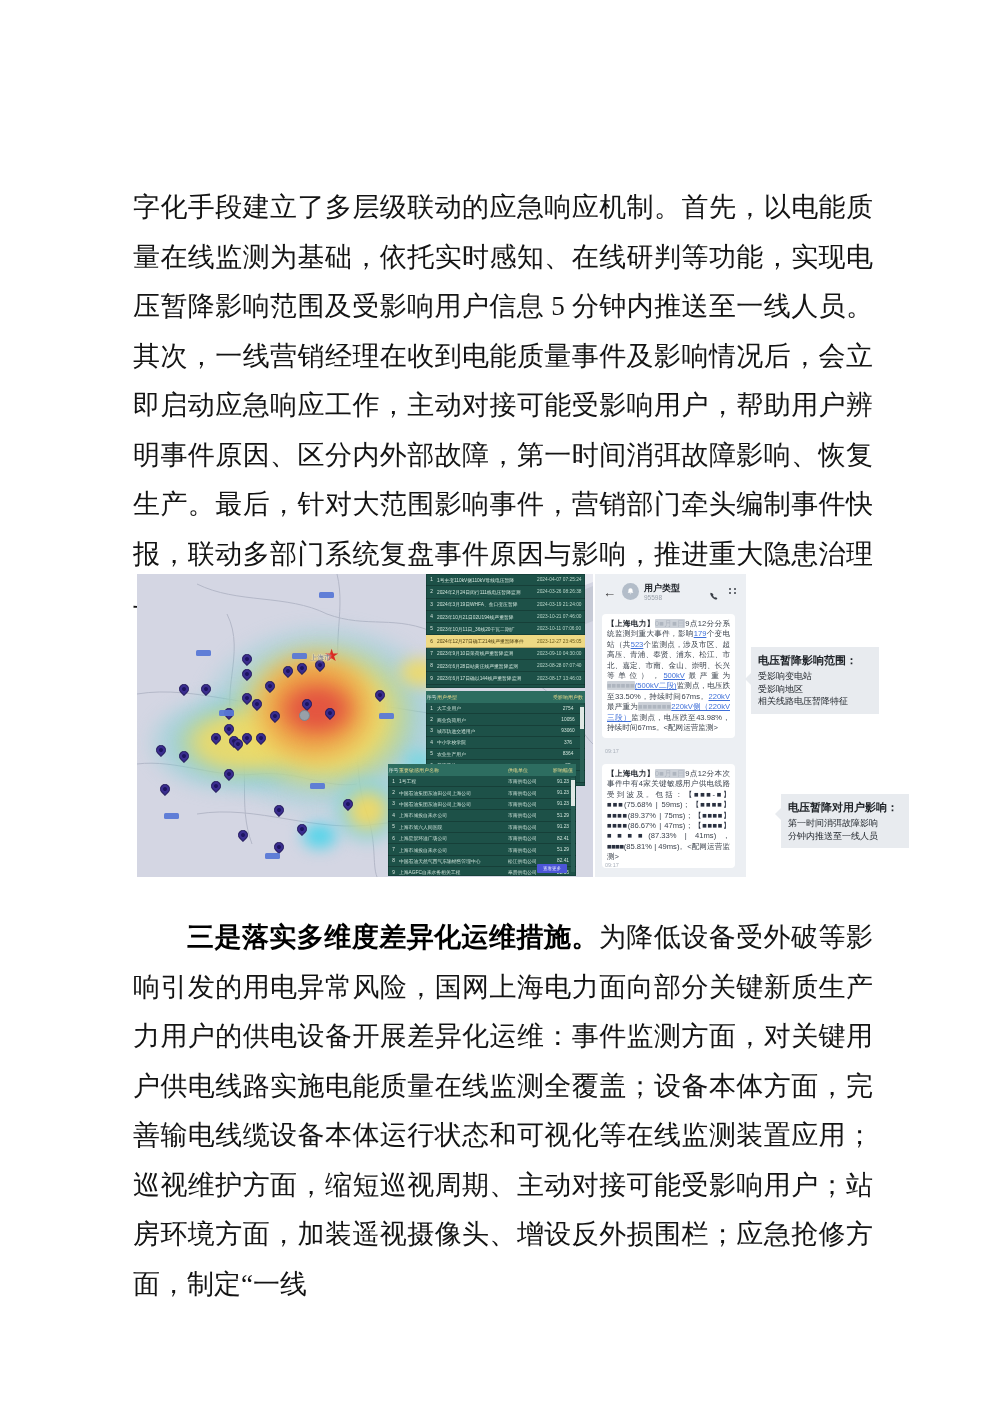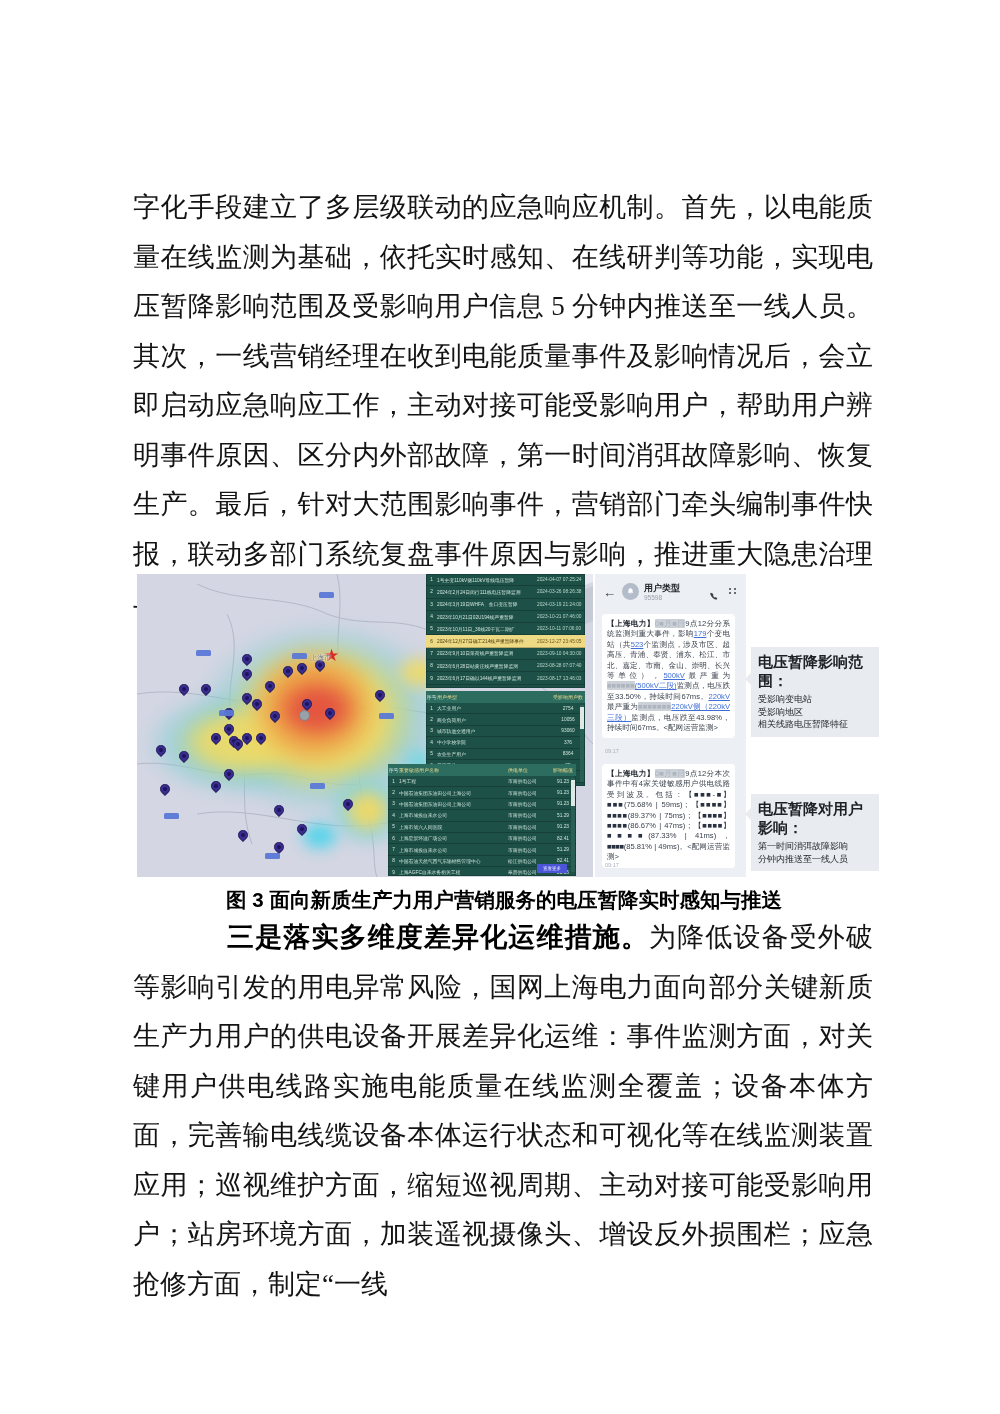--- a/index.html
+++ b/index.html
@@ -2,21 +2,21 @@
 <html><head>
 <meta charset="utf-8">
 <style>
   html,body{margin:0;padding:0;background:#ffffff;}
   .page{position:relative;width:1000px;height:1414px;background:#ffffff;overflow:hidden;
         font-family:"Liberation Serif",serif;color:#121212;}
   .body-text{position:absolute;left:133px;width:740px;margin:0;font-size:27px;line-height:49.5px;
              text-align:justify;color:#141414;}
   #p1{top:183px;}
   #p2{top:913px;text-indent:54px;}
-  #p2 b{color:#000;margin-left:40px;}
+  #p2 b{color:#000;}
   .fig{position:absolute;left:137px;top:573px;width:734px;margin:0;}
   .fig-canvas{position:relative;width:734px;height:306px;background:#fff;}
   .fig-caption{margin-top:7px;text-align:center;font-family:"Liberation Sans",sans-serif;
                font-weight:bold;font-size:20.5px;color:#000;}
   .page-number{position:absolute;top:1290px;left:0;width:100%;text-align:center;font-size:17px;color:#222;}
 
   
   .map{position:absolute;left:0;top:1px;width:456px;height:303px;background:#d4d6e3;overflow:hidden;}
   .map svg.bounds{position:absolute;inset:0;}
   .hb{position:absolute;border-radius:50%;filter:blur(7px);}
@@ -84,25 +84,25 @@
   .ts1{top:174px;} .ts2{top:288px;}
   .seg-strong{font-weight:bold;color:#1f242c;}
   .seg-link{color:#3e6fd9;text-decoration:underline;text-underline-offset:1px;}
   .seg-redact{background:#ccd1d8;color:#aeb5bf;border-radius:1px;filter:blur(.5px);}
   .seg-smudge{color:#2a3140;filter:blur(.7px);letter-spacing:-.5px;}
 
   
   .callout{position:absolute;background:#e8ebef;padding:6px 7px;width:114px;
            font-family:"Liberation Sans",sans-serif;color:#23282e;}
   .c1{left:614px;top:74px;}
-  .c2{left:614px;top:221px;}
+  .c2{left:644px;top:221px;}
   .callout::before{content:"";position:absolute;left:-6px;border-top:6px solid transparent;
                    border-bottom:6px solid transparent;border-right:6px solid #e8ebef;}
   .c1::before{top:26px;} .c2::before{top:14px;}
-  .callout .ti{font-weight:bold;font-size:15px;margin-bottom:2px;color:#1d2126;}
+  .callout .ti{font-weight:bold;font-size:11px;margin-bottom:2px;color:#1d2126;}
   .callout .ln{font-size:9px;line-height:12.5px;}
 </style>
 </head>
 <body>
 
 <div class="page">
 
   <p class="body-text" id="p1">字化手段建立了多层级联动的应急响应机制。首先，以电能质量在线监测为基础，依托实时感知、在线研判等功能，实现电压暂降影响范围及受影响用户信息 5 分钟内推送至一线人员。其次，一线营销经理在收到电能质量事件及影响情况后，会立即启动应急响应工作，主动对接可能受影响用户，帮助用户辨明事件原因、区分内外部故障，第一时间消弭故障影响、恢复生产。最后，针对大范围影响事件，营销部门牵头编制事件快报，联动多部门系统复盘事件原因与影响，推进重大隐患治理与风险防控。</p>
 
   <figure class="fig">
@@ -386,18 +386,17 @@
         <div class="ln">受影响地区</div>
         <div class="ln">相关线路电压暂降特征</div>
       </div>
       <div class="callout c2">
         <div class="ti">电压暂降对用户影响：</div>
         <div class="ln">第一时间消弭故障影响</div>
         <div class="ln">分钟内推送至一线人员</div>
       </div>
 
     </div>
-    <figcaption class="fig-caption">图 3 面向新质生产力用户营销服务的电压暂降实时感知与推送</figcaption>
   </figure>
 
   <p class="body-text" id="p2"><b>三是落实多维度差异化运维措施。</b><span>为降低设备受外破等影响引发的用电异常风险，国网上海电力面向部分关键新质生产力用户的供电设备开展差异化运维：事件监测方面，对关键用户供电线路实施电能质量在线监测全覆盖；设备本体方面，完善输电线缆设备本体运行状态和可视化等在线监测装置应用；巡视维护方面，缩短巡视周期、主动对接可能受影响用户；站房环境方面，加装遥视摄像头、增设反外损围栏；应急抢修方面，制定“一线</span></p>
 
 </div>
 
 </body></html>

